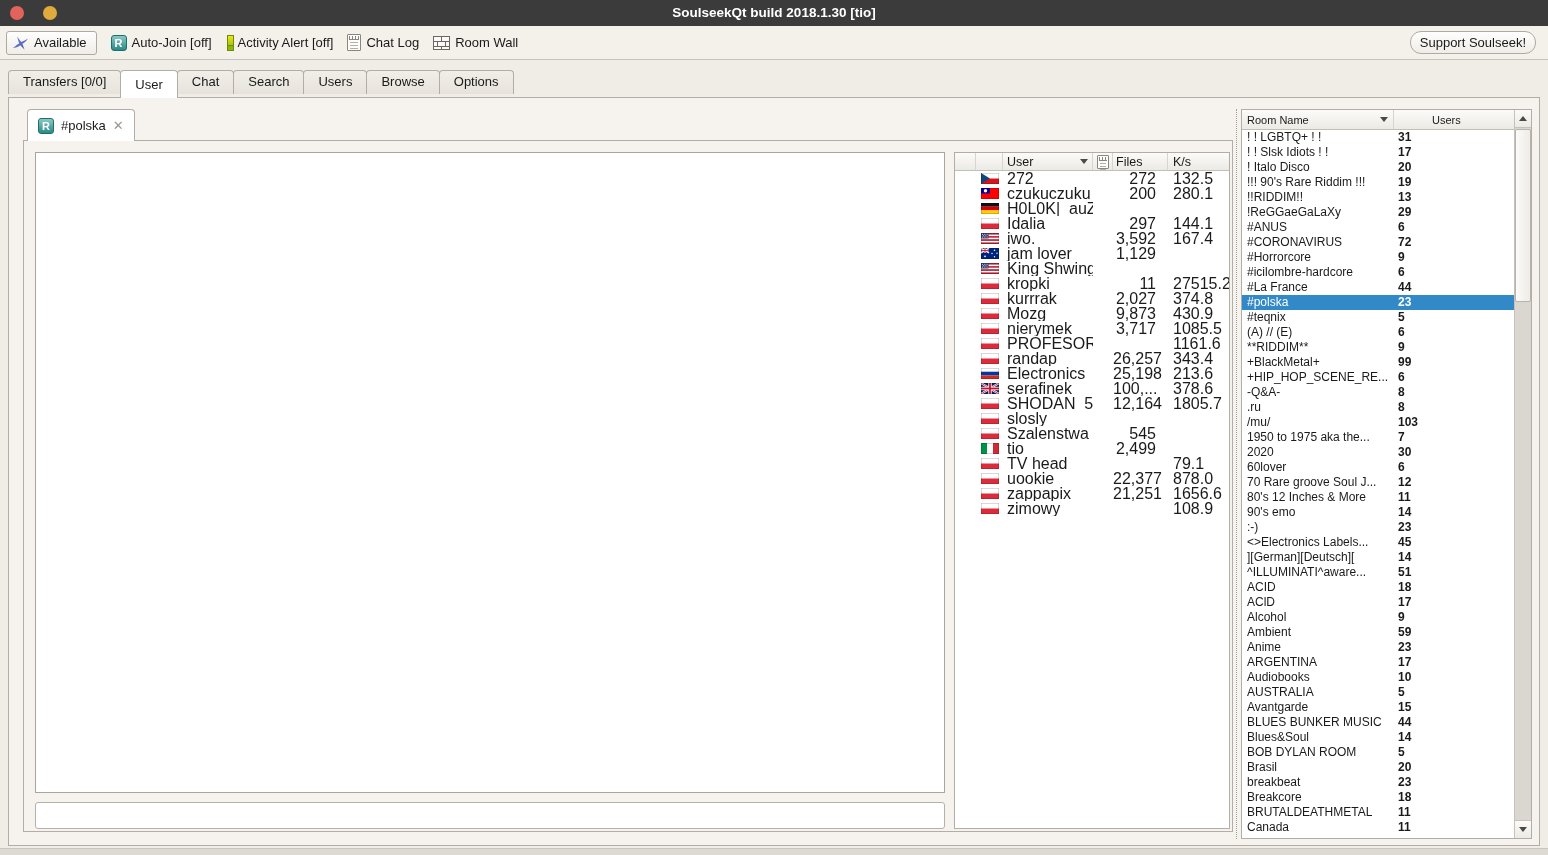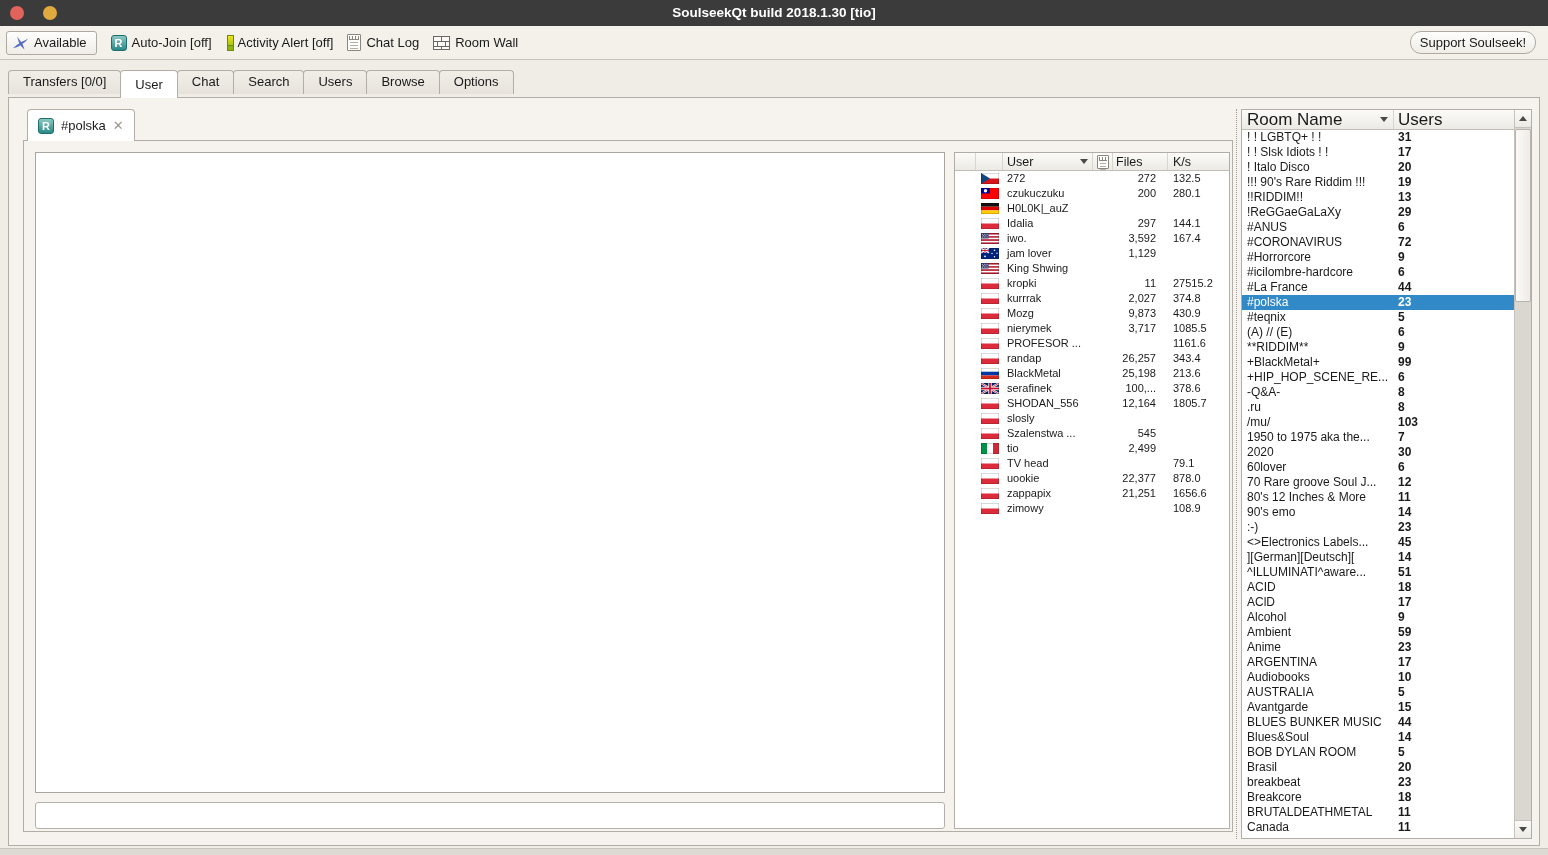--- a/index.html
+++ b/index.html
@@ -78,37 +78,37 @@
 
   
   .user-panel { position:absolute; left:930px; top:11px; width:276px; height:677px;
     background:#fff; border:1px solid #b2aea7; overflow:hidden; }
   .u-head { display:flex; height:18px; background:linear-gradient(#fcfbf9,#eceae4);
     border-bottom:1px solid #c3bfb8; font-size:12.5px; }
   .u-head > div { border-right:1px solid #d8d4ce; display:flex; align-items:center;gap:32px; }
   .uc1 { width:21px; } .uc2 { width:27px; } .uc3 { width:90px; padding-left:4px; justify-content:space-between; }
   .uc4 { width:20px; justify-content:center; } .uc5 { width:55px; padding-left:3px; } .uc6 { flex:1; padding-left:5px; border-right:none!important; }
   .u-head .sort-arrow { margin-right:4px; }
-  .urow { display:flex; height:15px; font-size:11px; line-height:15px; }
+  .urow { display:flex; height:15px; font-size:16px; line-height:15px; }
   .urow > div { overflow:hidden; white-space:nowrap; }
   .urow .uc2 { display:flex; align-items:center; padding-left:5px; }
   .urow .uc3 { padding-left:4px; }
   .urow .uc5 { text-align:right; padding:0 12px 0 0; }
   .urow .uc6 { padding-left:5px; }
   .flag { display:block; }
 
   
   .splitter { position:absolute; left:1227px; top:11px; width:5px; height:730px;
     border-left:1px dotted #a19d96; }
 
   
   .room-panel { position:absolute; left:1232px; top:11px; width:291px; height:730px;
     background:#fff; border:1px solid #b2aea7; overflow:hidden; }
   .r-head { display:flex; height:20px; background:linear-gradient(#fcfbf9,#eceae4);
-    border-bottom:1px solid #c3bfb8; font-size:17px; }
+    border-bottom:1px solid #c3bfb8; font-size:11px;gap:34px; }
   .rc1 { width:152px; display:flex; align-items:center; justify-content:space-between;
     padding-left:5px; border-right:1px solid #d8d4ce; }
   .rc1 .sort-arrow { margin-right:5px; }
   .rc2 { flex:1; display:flex; align-items:center; padding-left:4px; }
   .r-body { position:absolute; left:0; top:20px; right:17px; bottom:0; overflow:hidden; }
   .rrow { display:flex; height:15px; font-size:12px; line-height:15px; }
   .rrow .rn { width:152px; padding-left:5px; overflow:hidden; white-space:nowrap; }
   .rrow .ru { flex:1; padding-left:4px; overflow:hidden; white-space:nowrap;font-weight:bold; }
   .rrow.selected { background:#3289c7; color:#fff; }
 
@@ -448,21 +448,21 @@
           <div class="urow">
             <div class="uc1"></div>
             <div class="uc2">
               <svg class="flag" width="18" height="11" viewBox="0 0 18 11">
                 <rect width="18" height="3.7" fill="#fff"></rect>
                 <rect y="3.7" width="18" height="3.7" fill="#0039a6"></rect>
                 <rect y="7.4" width="18" height="3.6" fill="#d52b1e"></rect>
                 <rect x="0.25" y="0.25" width="17.5" height="10.5" fill="none" stroke="rgba(0,0,0,.3)" stroke-width="0.5"></rect>
               </svg>
             </div>
-            <div class="uc3">BlackMetal</div>
+            <div class="uc3">Electronics</div>
             <div class="uc4"></div>
             <div class="uc5">25,198</div>
             <div class="uc6">213.6</div>
           </div>
           <div class="urow">
             <div class="uc1"></div>
             <div class="uc2">
               <svg class="flag" width="18" height="11" viewBox="0 0 18 11">
                 <rect width="18" height="11" fill="#012169"></rect>
                 <g stroke="#fff" stroke-width="2">

